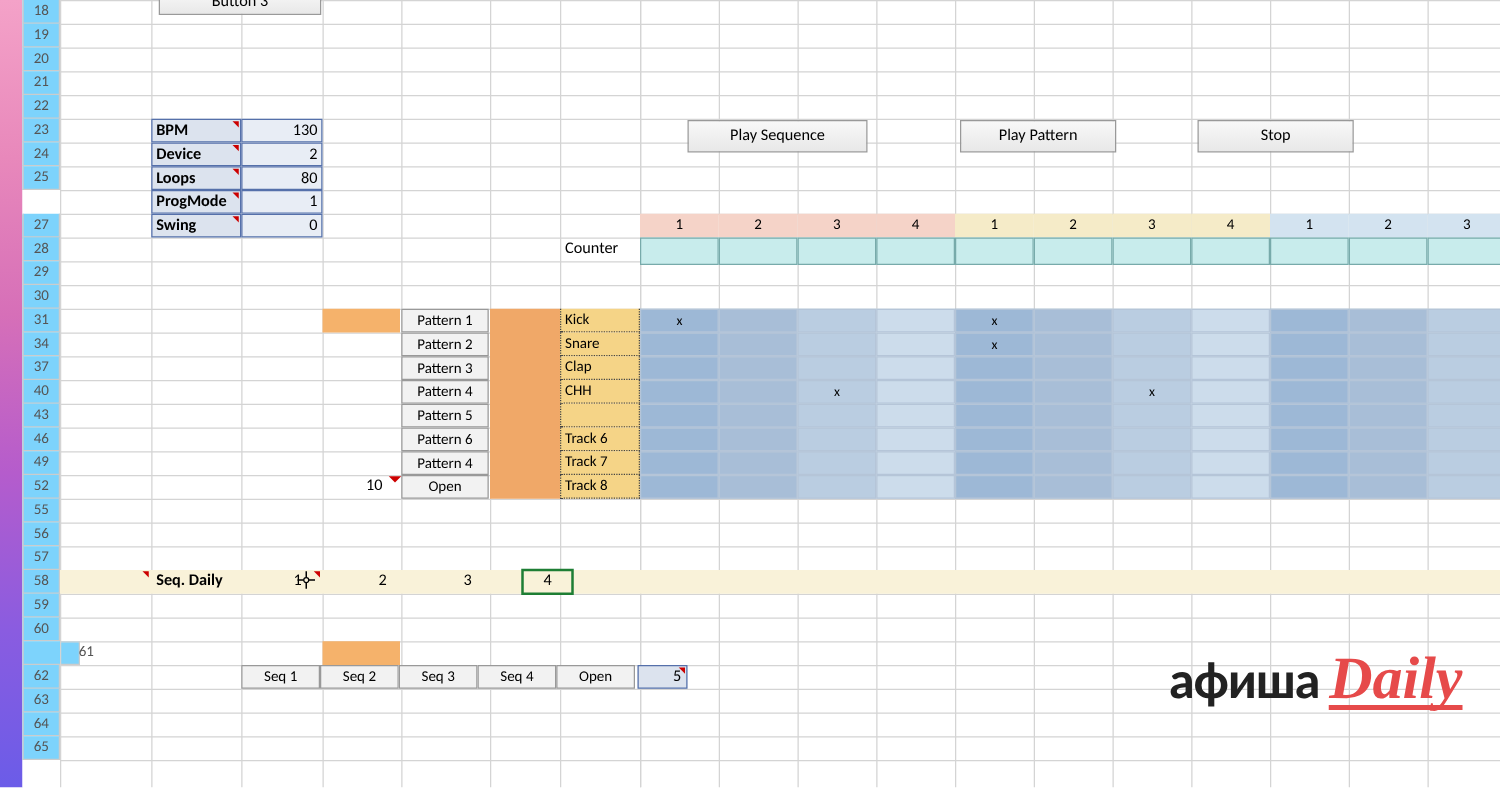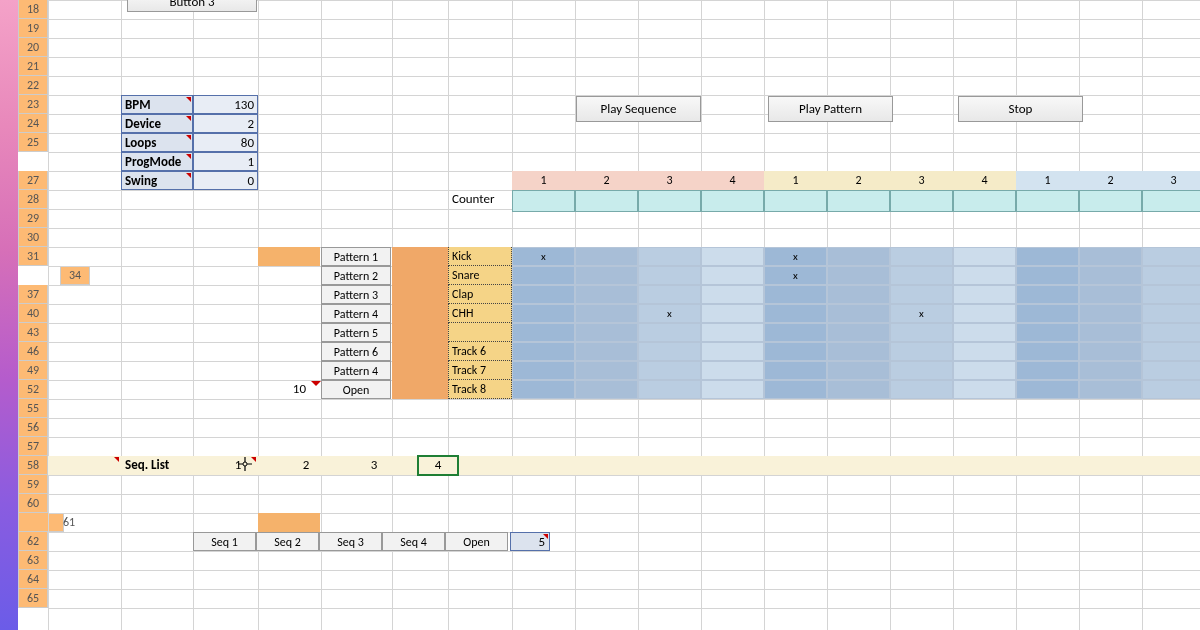--- a/index.html
+++ b/index.html
@@ -1,19 +1,19 @@
 <!DOCTYPE html>
 <html><head>
 <meta charset="utf-8">
 <style>
 *{box-sizing:border-box;margin:0;padding:0}
 body{font-family:Calibri,Arial,sans-serif;font-size:14px;background:#fff;overflow:hidden;width:1200px;height:630px;position:relative}
 .gradient{position:absolute;left:0;top:0;width:18px;height:630px;background:linear-gradient(180deg,#f4a2c8 0%,#e888bb 20%,#d66fb8 40%,#b55ccc 60%,#8a5ce0 80%,#6b5ce8 100%)}
 .sheet{position:absolute;left:18px;top:0;right:0;bottom:0;background:#fff}
-.rowhdr{position:absolute;left:0;width:30px;background:#fdba74;border:1px solid #ccc;border-top:none;text-align:center;font-size:12px;color:#555;line-height:18px;height:19px}
+.rowhdr{position:absolute;left:0;width:30px;background:#7dd3fc;border:1px solid #ccc;border-top:none;text-align:center;font-size:12px;color:#555;line-height:18px;height:19px}
 .gridv{position:absolute;top:0;bottom:0;width:1px;background:#d4d4d4}
 .gridh{position:absolute;left:30px;right:0;height:1px;background:#d4d4d4}
 .cell{position:absolute;height:19px;line-height:18px;font-size:13px;padding:0 4px;white-space:nowrap}
 .btn3d{background:linear-gradient(#f8f8f8,#e8e8e8);border:1px solid #999;text-align:center;font-size:13px;cursor:pointer}
 .param-l{background:#dce3ee;border:1px solid #5570aa;font-weight:bold;padding-left:3px}
 .param-v{background:#e8edf5;border:1px solid #5570aa;text-align:right;padding-right:3px}
 .redtri{position:absolute;width:0;height:0;border-left:5px solid transparent;border-top:5px solid #c00}
 .redtri-r{right:1px;top:1px}
 .orange{background:#f5b26b}
 .pat-btn{background:#f2f2f2;border:1px solid #999;text-align:center;font-size:12px}
@@ -49,21 +49,21 @@
       <div class="rowhdr" style="top: 76px;">22</div>
       <div class="rowhdr" style="top: 95px;">23</div>
       <div class="rowhdr" style="top: 114px;">24</div>
       <div class="rowhdr" style="top: 133px;">25</div>
       <div class="rowhdr" style="top: 152px; margin-top: 20px;">26</div>
       <div class="rowhdr" style="top: 171px;">27</div>
       <div class="rowhdr" style="top: 190px;">28</div>
       <div class="rowhdr" style="top: 209px;">29</div>
       <div class="rowhdr" style="top: 228px;">30</div>
       <div class="rowhdr" style="top: 247px;">31</div>
-      <div class="rowhdr" style="top: 266px; margin-left: 42px;">34</div>
+      <div class="rowhdr" style="top: 266px;">34</div>
       <div class="rowhdr" style="top: 285px;">37</div>
       <div class="rowhdr" style="top: 304px;">40</div>
       <div class="rowhdr" style="top: 323px;">43</div>
       <div class="rowhdr" style="top: 342px;">46</div>
       <div class="rowhdr" style="top: 361px;">49</div>
       <div class="rowhdr" style="top: 380px;">52</div>
       <div class="rowhdr" style="top: 399px;">55</div>
       <div class="rowhdr" style="top: 418px;">56</div>
       <div class="rowhdr" style="top: 437px;">57</div>
       <div class="rowhdr" style="top: 456px;">58</div>
@@ -138,21 +138,21 @@
       <div class="cell param-l" style="left: 103px; top: 114px; width: 72px;">Device<div class="redtri redtri-r"></div></div>
       <div class="cell param-v" style="left: 175px; top: 114px; width: 65px;">2</div>
       <div class="cell param-l" style="left: 103px; top: 133px; width: 72px;">Loops<div class="redtri redtri-r"></div></div>
       <div class="cell param-v" style="left: 175px; top: 133px; width: 65px;">80</div>
       <div class="cell param-l" style="left: 103px; top: 152px; width: 72px;">ProgMode<div class="redtri redtri-r"></div></div>
       <div class="cell param-v" style="left: 175px; top: 152px; width: 65px;">1</div>
       <div class="cell param-l" style="left: 103px; top: 171px; width: 72px;">Swing<div class="redtri redtri-r"></div></div>
       <div class="cell param-v" style="left: 175px; top: 171px; width: 65px;">0</div>
     </div>
 
-<div class="cell btn3d" style="left:558px;top:96px;width:125px;height:26px;line-height:24px">Play Sequence</div>
+<div class="cell btn3d" style="left:532px;top:96px;width:144px;height:26px;line-height:24px">Play Sequence</div>
 <div class="cell btn3d" style="left:940px;top:96px;width:125px;height:26px;line-height:24px">Stop</div>
 <div class="cell btn3d" style="left:750px;top:96px;width:125px;height:26px;line-height:24px">Play Pattern</div>
 
 <div id="beats">
       <div class="cell beat-h pink" style="left: 494px; top: 171px; width: 63px;">1</div>
       <div class="cell beat-h pink" style="left: 557px; top: 171px; width: 63px;">2</div>
       <div class="cell beat-h pink" style="left: 620px; top: 171px; width: 63px;">3</div>
       <div class="cell beat-h pink" style="left: 683px; top: 171px; width: 63px;">4</div>
       <div class="cell beat-h yel" style="left: 746px; top: 171px; width: 63px;">1</div>
       <div class="cell beat-h yel" style="left: 809px; top: 171px; width: 63px;">2</div>
@@ -289,21 +289,21 @@
       <div class="cell gcell b1" style="left: 746px; top: 380px; width: 63px; background: rgb(157, 184, 214);"></div>
       <div class="cell gcell b2" style="left: 809px; top: 380px; width: 63px; background: rgb(168, 190, 215);"></div>
       <div class="cell gcell b3" style="left: 872px; top: 380px; width: 63px; background: rgb(186, 205, 225);"></div>
       <div class="cell gcell b3" style="left: 935px; top: 380px; width: 63px; background: rgb(204, 220, 235);"></div>
       <div class="cell gcell b1" style="left: 998px; top: 380px; width: 63px; background: rgb(157, 184, 214);"></div>
       <div class="cell gcell b2" style="left: 1061px; top: 380px; width: 63px; background: rgb(168, 190, 215);"></div>
       <div class="cell gcell b3" style="left: 1124px; top: 380px; width: 63px; background: rgb(186, 205, 225);"></div>
     </div>
 
 <div class="cell seqrow" style="left:30px;top:456px;width:1152px"></div>
-<div class="cell" style="left:103px;top:456px;width:70px;font-weight:bold">Seq. List</div>
+<div class="cell" style="left:103px;top:456px;width:70px;font-weight:bold">Seq. Daily</div>
 <div id="seqlist">
       <div class="cell" style="left: 200px; top: 456px; width: 40px; text-align: center;">1</div>
       <div class="cell" style="left: 268px; top: 456px; width: 40px; text-align: center;">2</div>
       <div class="cell" style="left: 336px; top: 456px; width: 40px; text-align: center;">3</div>
       <div class="cell sel" style="left: 400px; top: 456px; width: 40px; text-align: center;">4</div>
       <div class="redtri redtri-r" style="position: absolute; left: 233px; top: 457px;"></div>
       <div class="redtri redtri-r" style="position: absolute; left: 96px; top: 457px;"></div>
     </div>
 <div class="cursor" style="left:218px;top:455px">
 <svg viewBox="0 0 18 18">
@@ -317,15 +317,19 @@
       <div class="cell pat-btn" style="left: 175px; top: 532px; width: 63px;">Seq 1</div>
       <div class="cell pat-btn" style="left: 238px; top: 532px; width: 63px;">Seq 2</div>
       <div class="cell pat-btn" style="left: 301px; top: 532px; width: 63px;">Seq 3</div>
       <div class="cell pat-btn" style="left: 364px; top: 532px; width: 63px;">Seq 4</div>
       <div class="cell pat-btn" style="left: 427px; top: 532px; width: 63px;">Open</div>
     </div>
 <div class="cell" style="left:492px;top:532px;width:40px;text-align:right;background:#dce3ee;border:1px solid #5570aa">5
   <div class="redtri redtri-r"></div>
 </div>
 
+<div class="logo">
+  <span class="af">афиша</span>
+  <span class="da">Daily</span>
+</div>
 
 <div class="redtri" style="position: absolute; left: 293px; top: 381px; width: 0px; height: 0px; border-right: 5px solid transparent; border-top: 5px solid rgb(204, 0, 0);"></div>
   </div>
 
 </body></html>

